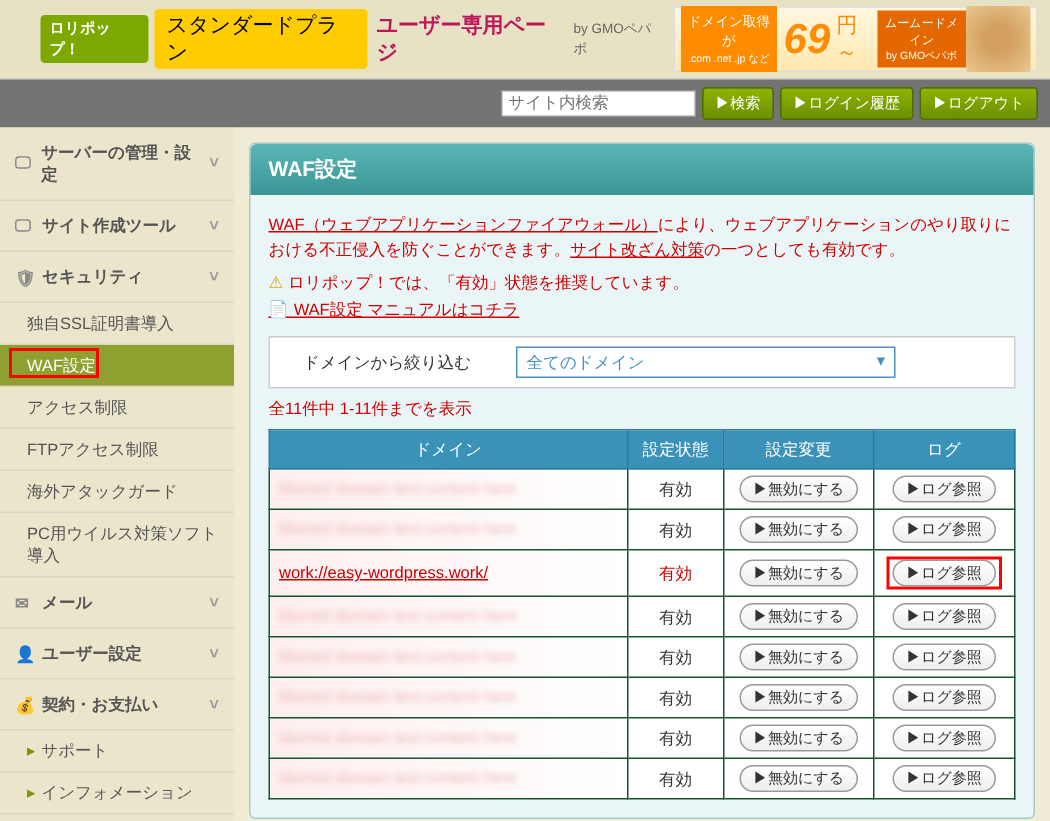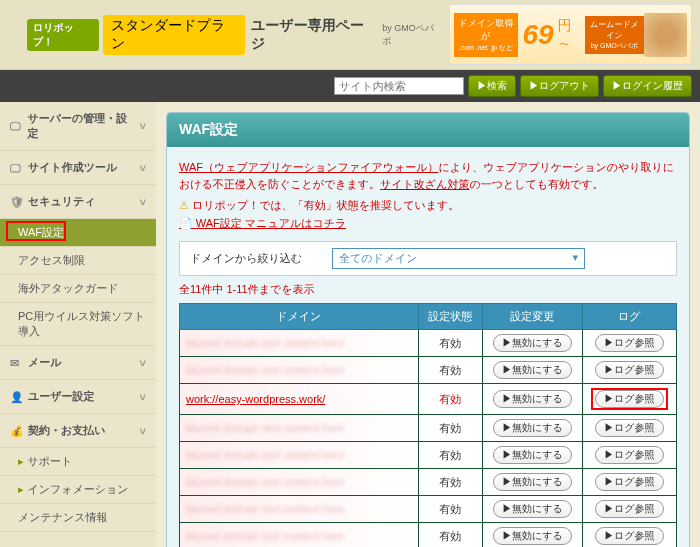--- a/index.html
+++ b/index.html
@@ -1,29 +1,29 @@
 <!DOCTYPE html>
 <html><head>
 <meta charset="utf-8">
 <style>
 * { margin: 0; padding: 0; box-sizing: border-box; }
 body { font-family: "MS PGothic", sans-serif; font-size: 11px; background: #f0ebd5; color: #333; width: 700px; }
 .header { background: #e8e2c5; padding: 4px 8px; display: flex; align-items: center; gap: 6px; border-bottom: 1px solid #ccc; }
 .logo-area { display: flex; align-items: center; gap: 4px; }
 .lollipop-logo { background: #7da800; color: #fff; font-weight: bold; padding: 2px 6px; border-radius: 3px; font-size: 10px; margin-left: 19px; }
 .plan-badge { background: #ffcc00; color: #000; padding: 2px 8px; border-radius: 3px; font-size: 14px; }
-.user-page-title { color: #404040; font-weight: bold; font-size: 14px; }
+.user-page-title { color: #be185d; font-weight: bold; font-size: 14px; }
 .gmo-text { font-size: 9px; color: #666; }
-.banner { margin-left: auto; display: flex; align-items: center; background: linear-gradient(#fff7e0,#ffe8b0); border: 1px solid #ddd; height: 61px; padding: 0 4px; }
+.banner { margin-left: auto; display: flex; align-items: center; background: linear-gradient(#fff7e0,#ffe8b0); border: 1px solid #ddd; height: 44px; padding: 0 4px; }
 .banner-left { background: #ff8c00; color: #fff; font-size: 9px; padding: 4px; text-align: center; width: 66px; }
 .banner-price { color: #ff8c00; font-size: 28px; font-weight: bold; font-style: italic; margin: 0 4px; }
 .banner-yen { color: #ff8c00; font-size: 14px; }
 .banner-right { background: #e56700; color: #fff; font-size: 8px; padding: 3px; width: 60px; text-align: center; }
 .banner-dog { width: 44px; height: 44px; background: radial-gradient(circle,#d4a060 30%,#e8c890); border-radius: 2px; }
-.search-bar { background: #404040; padding: 5px 8px; display: flex; justify-content: flex-end; gap: 4px; align-items: center; }
+.search-bar { background: #737373; padding: 5px 8px; display: flex; justify-content: flex-end; gap: 4px; align-items: center; }
 .search-input { width: 130px; padding: 2px 4px; font-size: 11px; border: 1px solid #999; }
 .btn { background: linear-gradient(#8fb300,#6a9000); color: #fff; border: 1px solid #4a7000; border-radius: 3px; padding: 3px 8px; font-size: 10px; cursor: pointer; }
 .layout { display: flex; }
 .sidebar { width: 156px; background: #ebe5cc; }
 .nav-item { display: flex; align-items: center; gap: 6px; padding: 9px 10px; border-bottom: 1px solid #ddd6b8; color: #555; cursor: pointer; }
 .nav-item.section { font-weight: bold; }
 .nav-sub { padding: 6px 10px 6px 18px; color: #555; font-size: 11px; cursor: pointer; border-bottom: 1px solid #ddd6b8; }
 .nav-sub.active { background: #8da030; color: #fff; position: relative; }
 .nav-sub.active .hl { position: absolute; left: 6px; top: 2px; width: 60px; height: 20px; border: 2px solid red; }
 .nav-arrow { margin-left: auto; color: #999; }
@@ -32,21 +32,21 @@
 .main { flex: 1; padding: 10px; background: #f0ebd5; }
 .panel { background: #eaf5f8; border: 1px solid #a8c8d0; border-radius: 4px; }
 .panel-header { background: linear-gradient(#5ab5b5,#3a9595); color: #fff; font-weight: bold; padding: 8px 12px; font-size: 14px; border-radius: 4px 4px 0 0; }
 .panel-body { padding: 12px; }
 .info-line1 { color: #c00; margin-bottom: 6px; line-height: 1.5; }
 .info-line1 a { color: #c00; text-decoration: underline; }
 .warn { color: #c00; margin: 3px 0; }
 .warn::before { content: "⚠ "; color: #e6a800; }
 .manual-link { color: #c00; text-decoration: underline; margin: 3px 0 10px; display: block; }
 .manual-link::before { content: "📄 "; }
-.filter-row { background: #fff; border: 1px solid #ccc; padding: 6px 10px; display: flex; align-items: center; gap: 30px; margin-bottom: 6px; }
+.filter-row { background: #fff; border: 1px solid #ccc; padding: 6px 22px; display: flex; align-items: center; gap: 30px; margin-bottom: 6px; }
 .filter-select { border: 1px solid #4a90c0; padding: 2px 6px; color: #4a90c0; width: 253px; }
 .count-text { color: #c00; margin: 6px 0; font-size: 11px; }
 table.waf { width: 100%; border-collapse: collapse; background: #fff; }
 table.waf th { background: #3a92b8; color: #fff; padding: 5px 4px; font-size: 11px; border: 1px solid #2a7a9a; font-weight: normal; }
 table.waf td { border: 1px solid #14532d; padding: 4px 6px; text-align: center; font-size: 11px; height: 24px; }
 table.waf td.domain-cell { text-align: left; color: #ddd; background: linear-gradient(90deg, rgba(255,200,200,0.3), transparent); }
 .pill-btn { display: inline-block; border: 1px solid #999; border-radius: 9px; padding: 1px 8px; font-size: 10px; background: linear-gradient(#fff,#eee); cursor: pointer; }
 .red-text { color: #c00 !important; }
 .hl-red { border: 2px solid red; padding: 0 2px; display: inline-block; }
 </style>
@@ -73,43 +73,45 @@
       <div>ムームードメイン</div>
       <div style="font-size:7px">by GMOペパボ</div>
     </div>
     <div class="banner-dog"></div>
   </div>
 </div>
 
 <div class="search-bar">
   <input class="search-input" placeholder="サイト内検索" style="">
   <button class="btn">▶検索</button>
+  <button class="btn">▶ログイン履歴</button>
   <button class="btn">▶ログアウト</button>
-  <button class="btn">▶ログイン履歴</button>
 </div>
 
 <div class="layout">
   <div class="sidebar" id="sidebar">
       <div class="nav-item section">
         <span class="nav-icon">🖵</span>
         <span>サーバーの管理・設定</span>
         <span class="nav-arrow">˅</span>
       </div>
       <div class="nav-item section">
         <span class="nav-icon">🖵</span>
         <span>サイト作成ツール</span>
         <span class="nav-arrow">˅</span>
       </div>
       <div class="nav-item section">
         <span class="nav-icon">🛡</span>
         <span>セキュリティ</span>
         <span class="nav-arrow">˅</span>
       </div>
+      <div class="nav-sub">独自SSL証明書導入</div>
       <div class="nav-sub active"><span class="hl"></span>WAF設定</div>
       <div class="nav-sub">アクセス制限</div>
+      <div class="nav-sub">FTPアクセス制限</div>
       <div class="nav-sub">海外アタックガード</div>
       <div class="nav-sub">PC用ウイルス対策ソフト導入</div>
       <div class="nav-item section">
         <span class="nav-icon">✉</span>
         <span>メール</span>
         <span class="nav-arrow">˅</span>
       </div>
       <div class="nav-item section">
         <span class="nav-icon">👤</span>
         <span>ユーザー設定</span>

